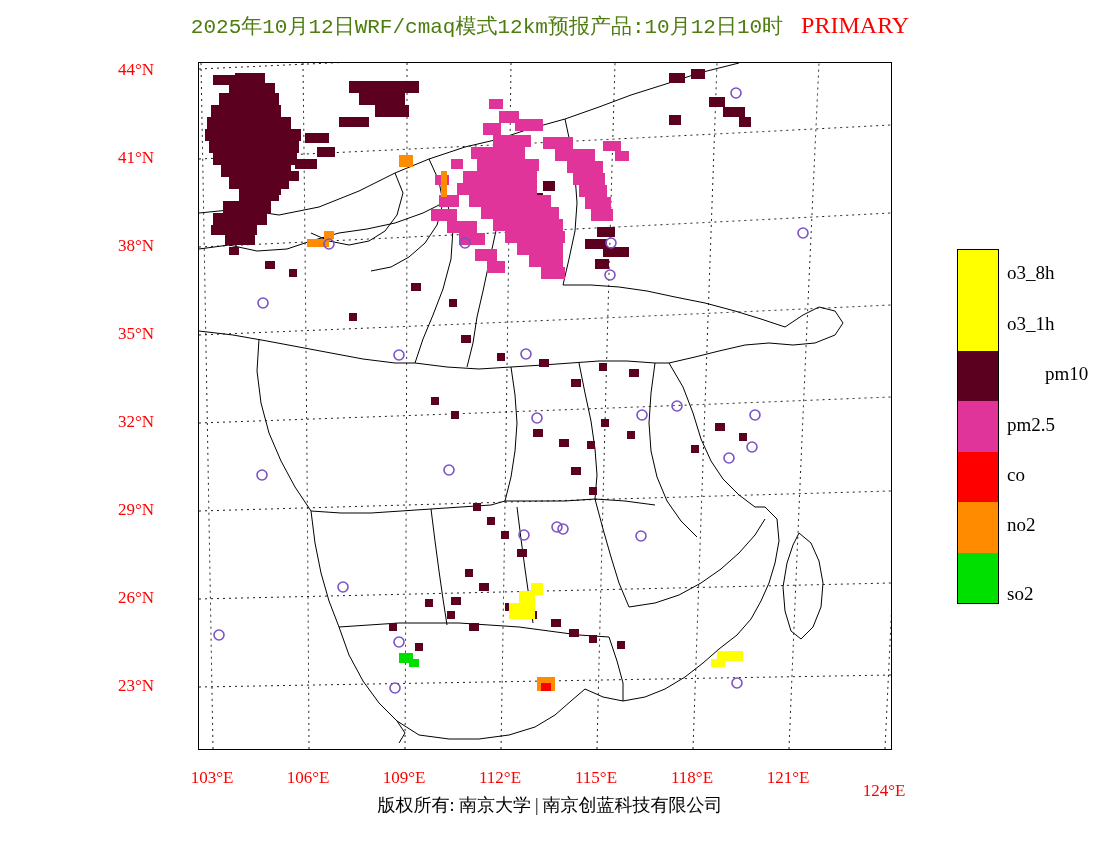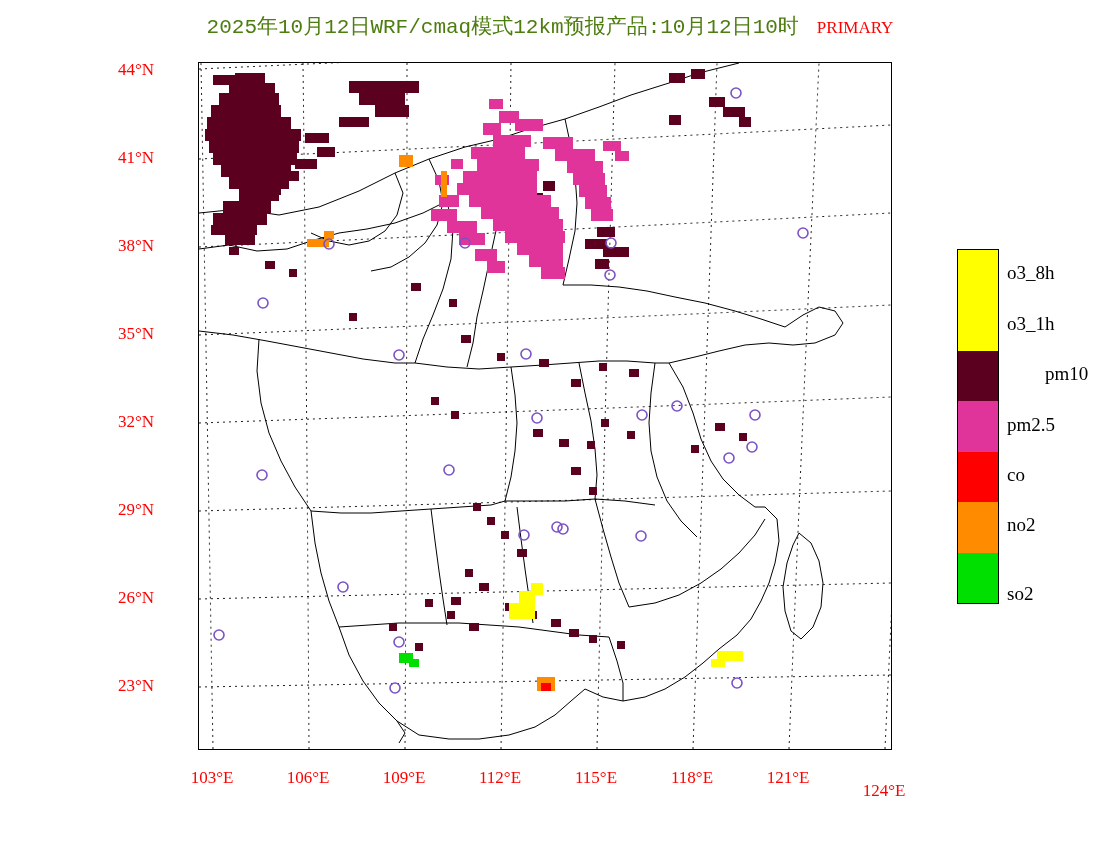--- a/index.html
+++ b/index.html
@@ -30,21 +30,21 @@
     white-space: nowrap;
   }
   .title-main {
     font-family: Liberation Mono, monospace;
     font-size: 21px;
     color: #4d7c0f;
     letter-spacing: 0px;
   }
   .title-primary {
     font-family: "Liberation Serif", serif;
-    font-size: 17px;
+    font-size: 24px;
     color: #ff0000;
     margin-left: 18px;
   }
 
   
   .map-frame {
     position: absolute;
     left: 198px;
     top: 62px;
     width: 694px;
@@ -415,14 +415,17 @@
         <div class="legend-label" style="top: 13.2143px; text-align: center;">o3_8h</div>
         <div class="legend-label" style="top: 63.6429px;">o3_1h</div>
         <div class="legend-label" style="top: 114.071px; margin-left: 38px;">pm10</div>
         <div class="legend-label" style="top: 164.5px;">pm2.5</div>
         <div class="legend-label" style="top: 214.929px;">co</div>
         <div class="legend-label" style="top: 265.357px;">no2</div>
         <div class="legend-label" style="top: 334px;">so2</div>
       </div>
   </div>
 
+  <div class="footer">
+    <span>版权所有: 南京大学</span><span>|</span><span>南京创蓝科技有限公司</span>
+  </div>
 
 </div>
 
 </body></html>

